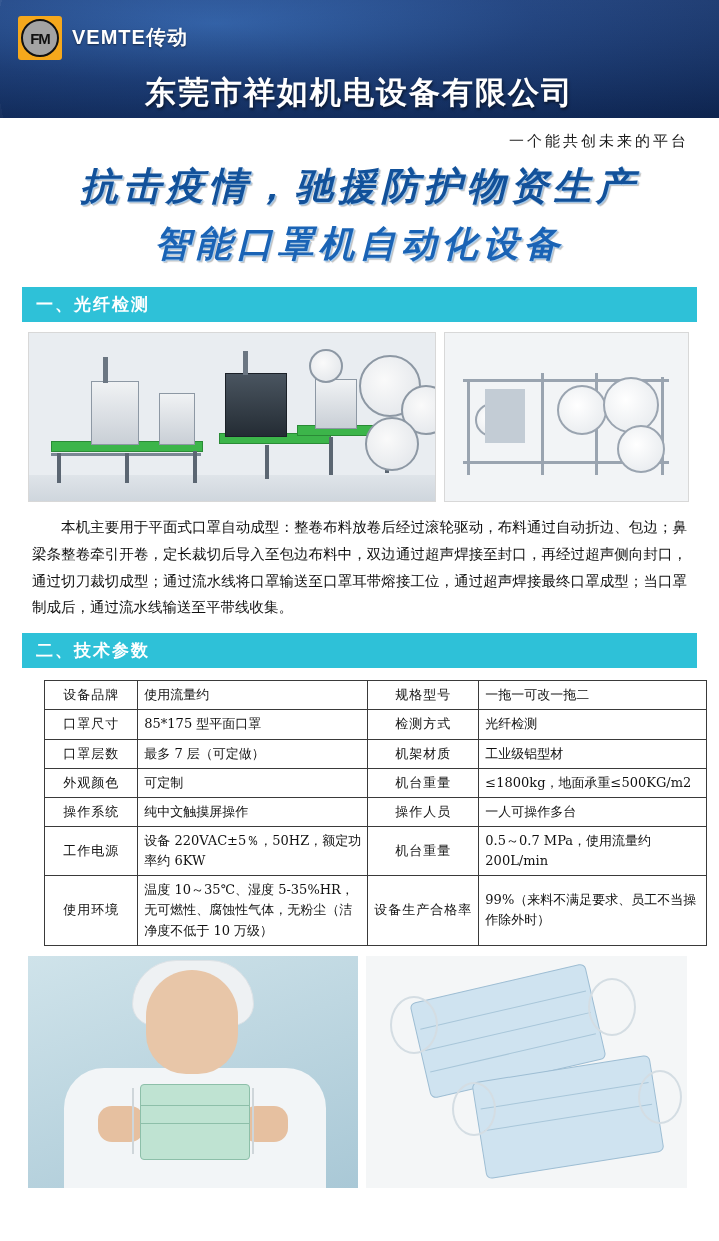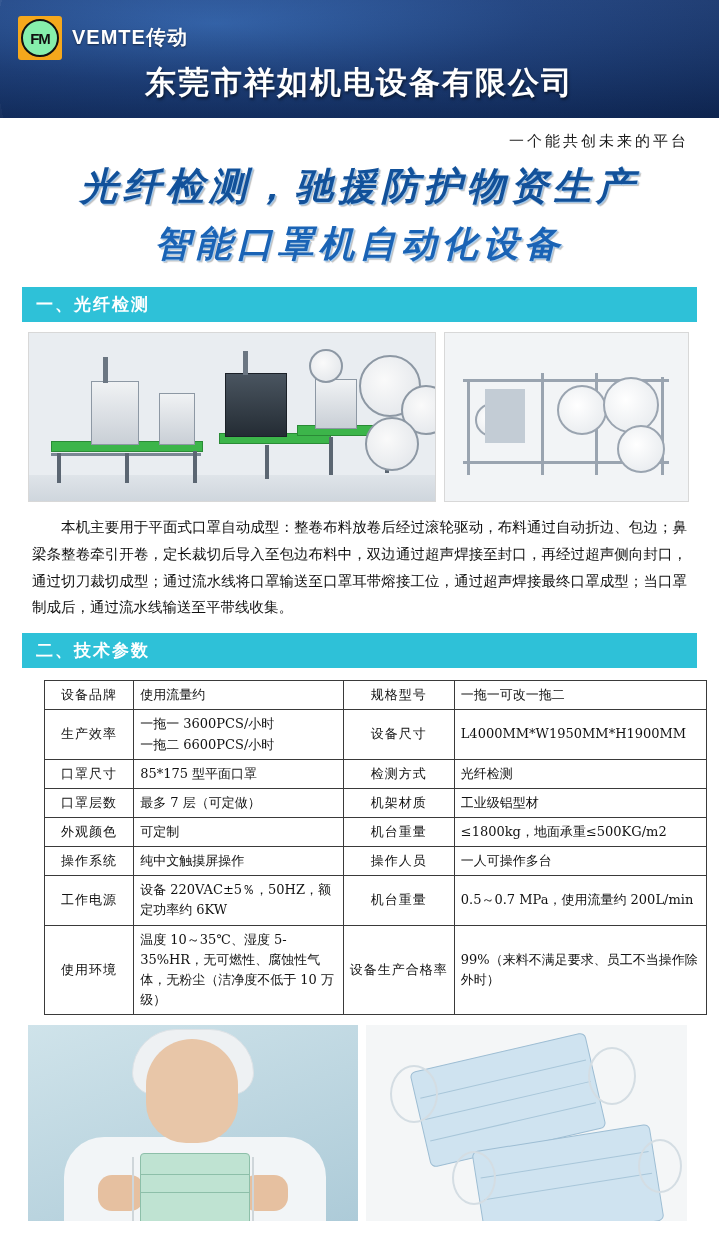--- a/index.html
+++ b/index.html
@@ -41,21 +41,21 @@
     height: 44px;
     background: #f5a81c;
     border-radius: 3px;
     display: flex;
     align-items: center;
     justify-content: center;
   }
   .logo-inner {
     width: 34px; height: 34px;
     border-radius: 50%;
-    background: #86efac;
+    background: #a3a3a3;
     border: 2px solid #111;
     color: #111;
     font-weight: bold;
     font-size: 15px;
     display: flex;
     align-items: center;
     justify-content: center;
     letter-spacing: -1px;
   }
   .brand-text {
@@ -65,21 +65,21 @@
     color: #ffffff;
     font-size: 20px;
     font-weight: bold;
     letter-spacing: 1px;
     text-shadow: 0 1px 2px rgba(0,0,0,.5);
   }
   .company-name {
     position: absolute;
     left: 0;
     right: 0;
-    top: 62px;
+    top: 72px;
     text-align: center;
     color: #ffffff;
     font-size: 31px;
     font-weight: bold;
     letter-spacing: 2px;
     text-shadow: 1px 2px 3px rgba(0,0,0,.55);
   }
 
   
   .sheet {
@@ -284,21 +284,21 @@
   </div>
   <div class="brand-text">VEMTE传动</div>
   <div class="company-name">东莞市祥如机电设备有限公司</div>
 </div>
 
 <div class="sheet">
 
   <div class="tagline">一个能共创未来的平台</div>
 
   <div class="poster-title">
-    <div class="line1">光纤检测，驰援防护物资生产</div>
+    <div class="line1">抗击疫情，驰援防护物资生产</div>
     <div class="line2">智能口罩机自动化设备</div>
   </div>
 
   <div class="section-bar">一、光纤检测</div>
 
   <div class="figures">
     <div class="fig fig-a">
       <div class="mach-floor"></div>
 
       <div class="conv" style="left:22px; top:108px; width:150px;"></div>
@@ -347,27 +347,20 @@
 
   <table class="spec">
     <tbody>
       <tr>
         <td class="lbl">设备品牌</td>
         <td class="val">使用流量约</td>
         <td class="lbl">规格型号</td>
         <td class="val2">一拖一可改一拖二</td>
       </tr>
       <tr>
-        <td class="lbl">生产效率</td>
-        <td class="val" style="white-space:pre-line;">一拖一 3600PCS/小时
-一拖二 6600PCS/小时</td>
-        <td class="lbl">设备尺寸</td>
-        <td class="val2">L4000MM*W1950MM*H1900MM</td>
-      </tr>
-      <tr>
         <td class="lbl">口罩尺寸</td>
         <td class="val">85*175 型平面口罩</td>
         <td class="lbl">检测方式</td>
         <td class="val2">光纤检测</td>
       </tr>
       <tr>
         <td class="lbl">口罩层数</td>
         <td class="val">最多 7 层（可定做）</td>
         <td class="lbl">机架材质</td>
         <td class="val2">工业级铝型材</td>

